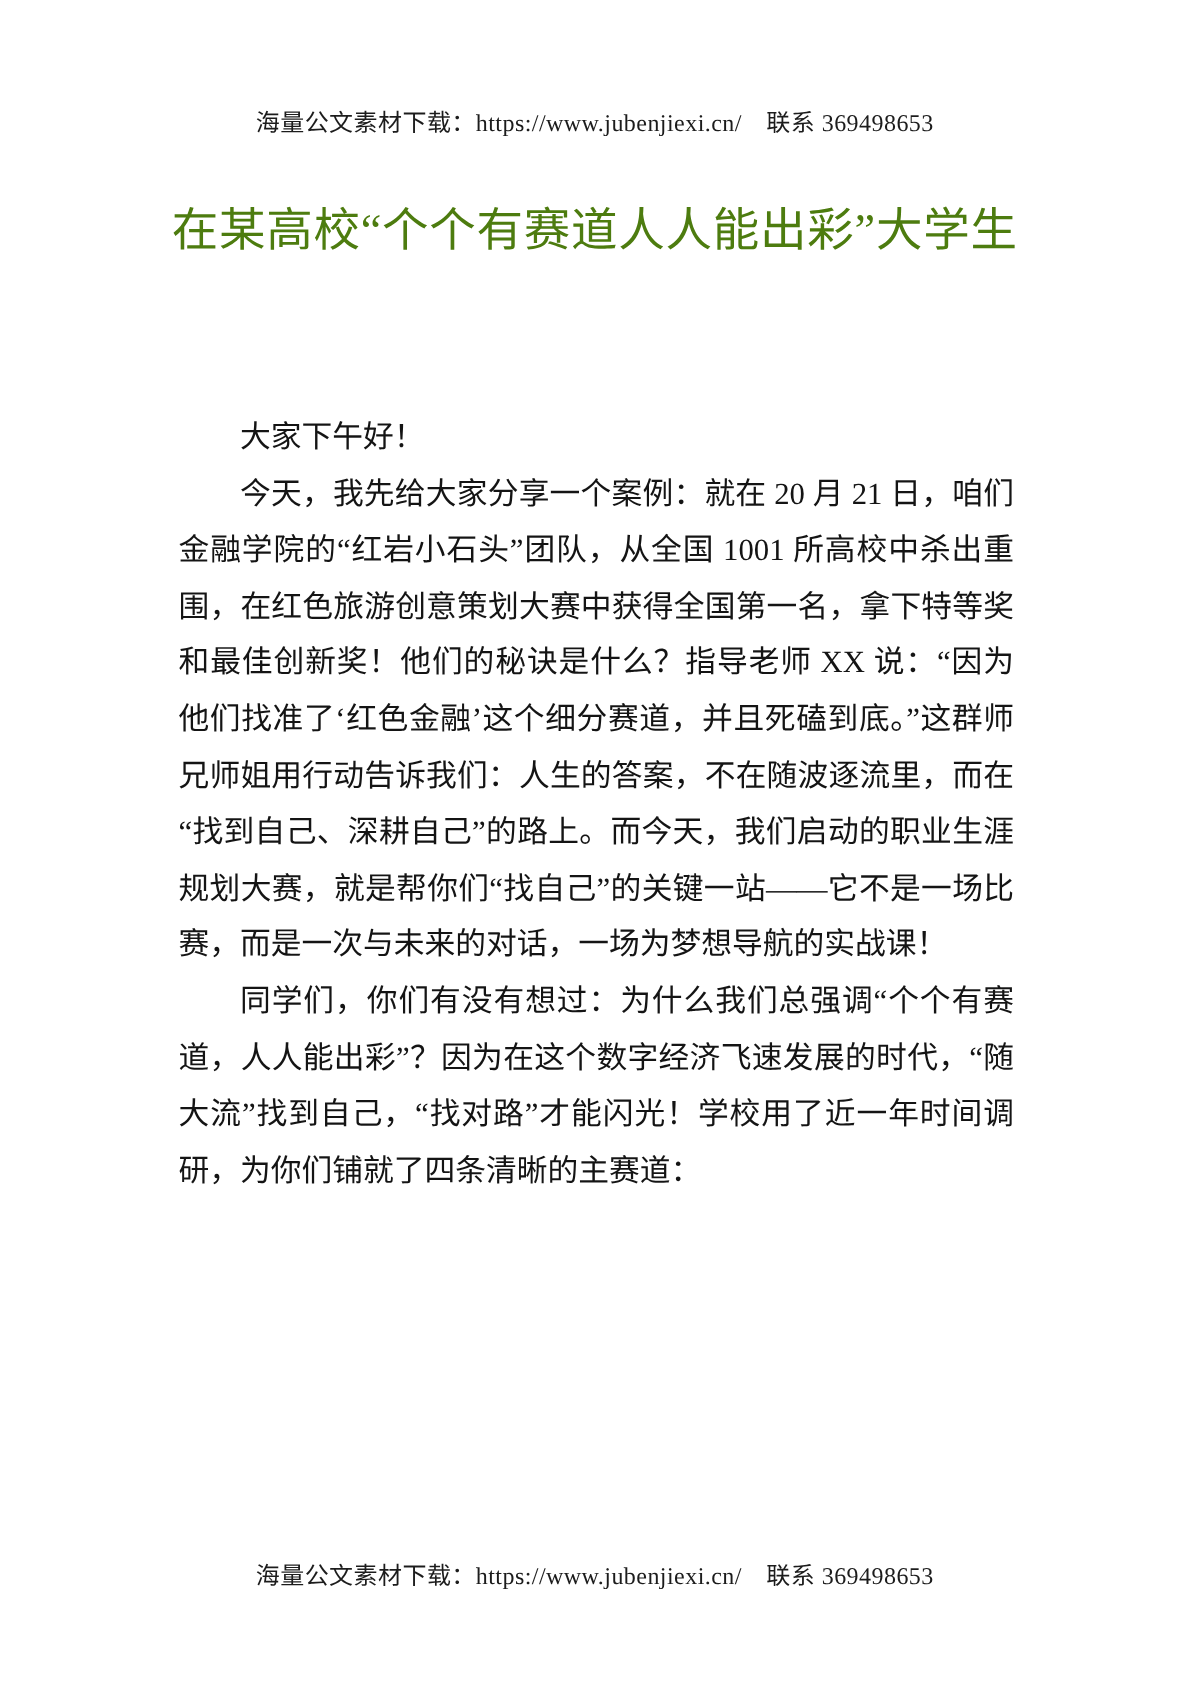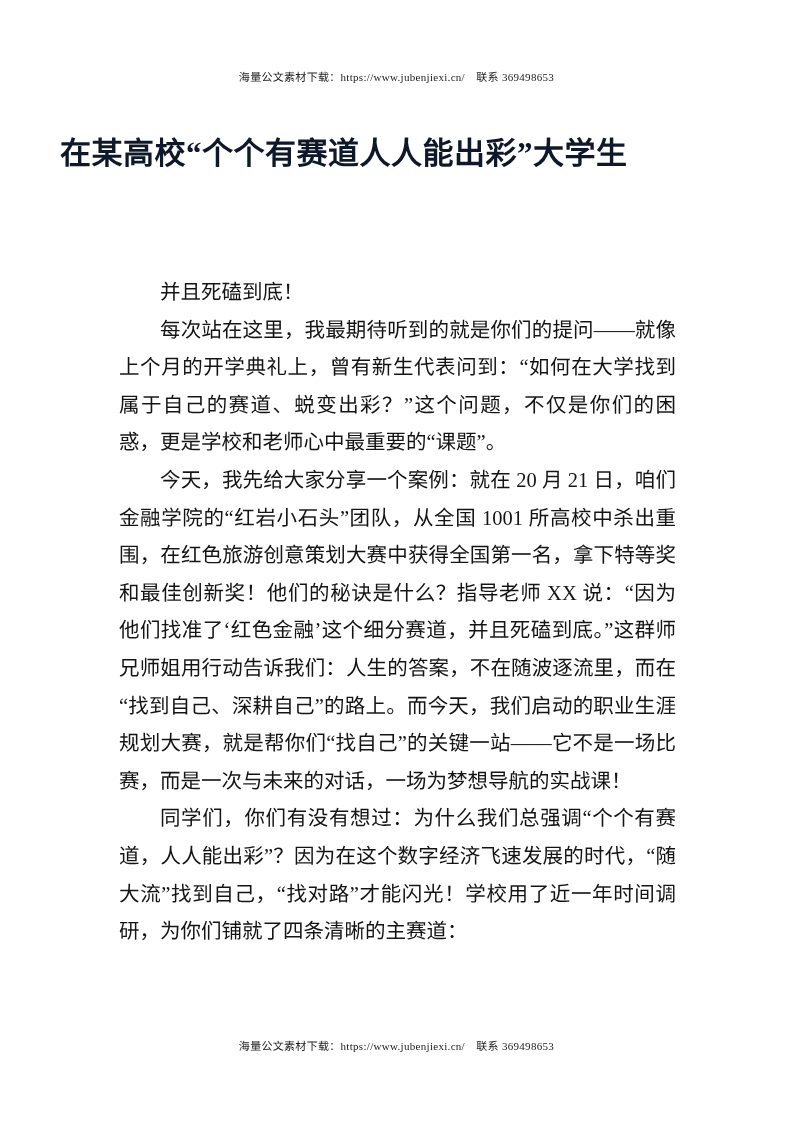--- a/index.html
+++ b/index.html
@@ -15,36 +15,37 @@
     background: #ffffff;
     color: #151515;
     font-family: "Liberation Serif", "DejaVu Serif", serif;
     overflow: hidden;
   }
   .pg-note {
     position: absolute;
     left: 0;
     right: 0;
     text-align: center;
-    font-size: 11px;
+    font-size: 16px;
     letter-spacing: 0.3px;
     color: #1c1c1c;
     white-space: pre;
   }
   .pg-note.top    { top: 68px; }
   .pg-note.bottom { top: 1037px; }
   .doc-title {
     position: absolute;
     top: 124px;
     left: 60px;
     right: 60px;
+    text-align: center;
     font-size: 31px;
     line-height: 60px;
-    font-weight: 700;
-    color: #0f172a;
+    font-weight: 400;
+    color: #4d7c0f;
     letter-spacing: 0.5px;
   }
   .content {
     position: absolute;
     top: 274px;
     left: 119px;
     width: 557px;
     font-size: 20.5px;
     line-height: 37.6px;
     text-align: justify;
@@ -65,21 +66,20 @@
 
 <div class="page">
 
   <div class="pg-note top">海量公文素材下载：https://www.jubenjiexi.cn/　联系 369498653</div>
 
   <div class="doc-title">
     <div>在某高校“个个有赛道人人能出彩”大学生</div>
   </div>
 
   <div class="content">
-    <p>并且死磕到底！</p>
-    <p>每次站在这里，我最期待听到的就是你们的提问——就像上个月的开学典礼上，曾有新生代表问到：“如何在大学找到属于自己的赛道、蜕变出彩？”这个问题，不仅是你们的困惑，更是学校和老师心中最重要的“课题”。</p>
+    <p>大家下午好！</p>
     <p>今天，我先给大家分享一个案例：就在 20 月 21 日，咱们金融学院的“红岩小石头”团队，从全国 1001 所高校中杀出重围，在红色旅游创意策划大赛中获得全国第一名，拿下特等奖和最佳创新奖！他们的秘诀是什么？指导老师 XX 说：“因为他们找准了‘红色金融’这个细分赛道，并且死磕到底。”这群师兄师姐用行动告诉我们：人生的答案，不在随波逐流里，而在“找到自己、深耕自己”的路上。而今天，我们启动的职业生涯规划大赛，就是帮你们“找自己”的关键一站——它不是一场比赛，而是一次与未来的对话，一场为梦想导航的实战课！</p>
     <p>同学们，你们有没有想过：为什么我们总强调“个个有赛道，人人能出彩”？因为在这个数字经济飞速发展的时代，“随大流”找到自己，“找对路”才能闪光！学校用了近一年时间调研，为你们铺就了四条清晰的主赛道：</p>
   </div>
 
   <div class="pg-note bottom">海量公文素材下载：https://www.jubenjiexi.cn/　联系 369498653</div>
 
 </div>
 
 </body></html>

